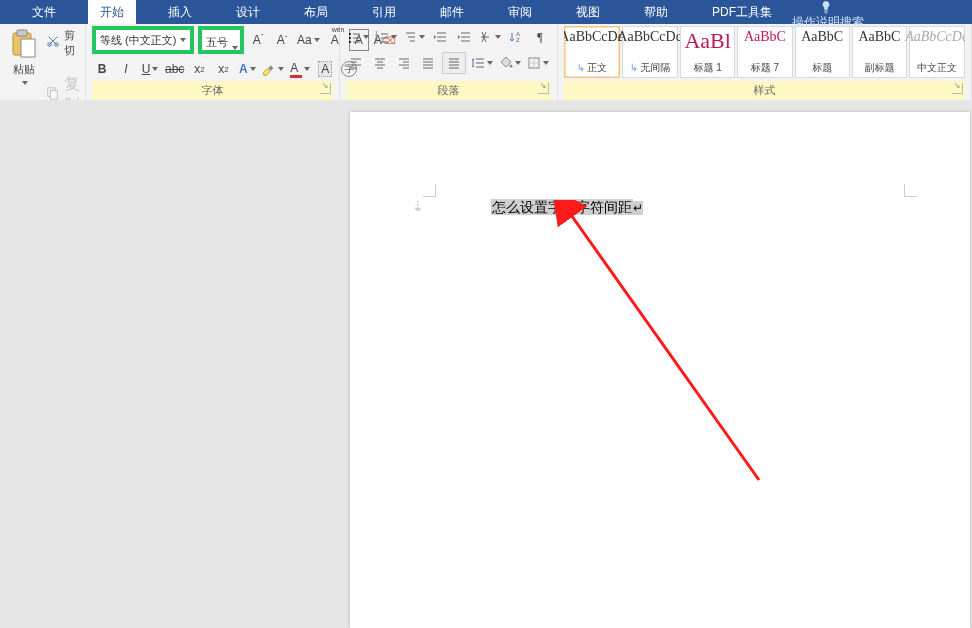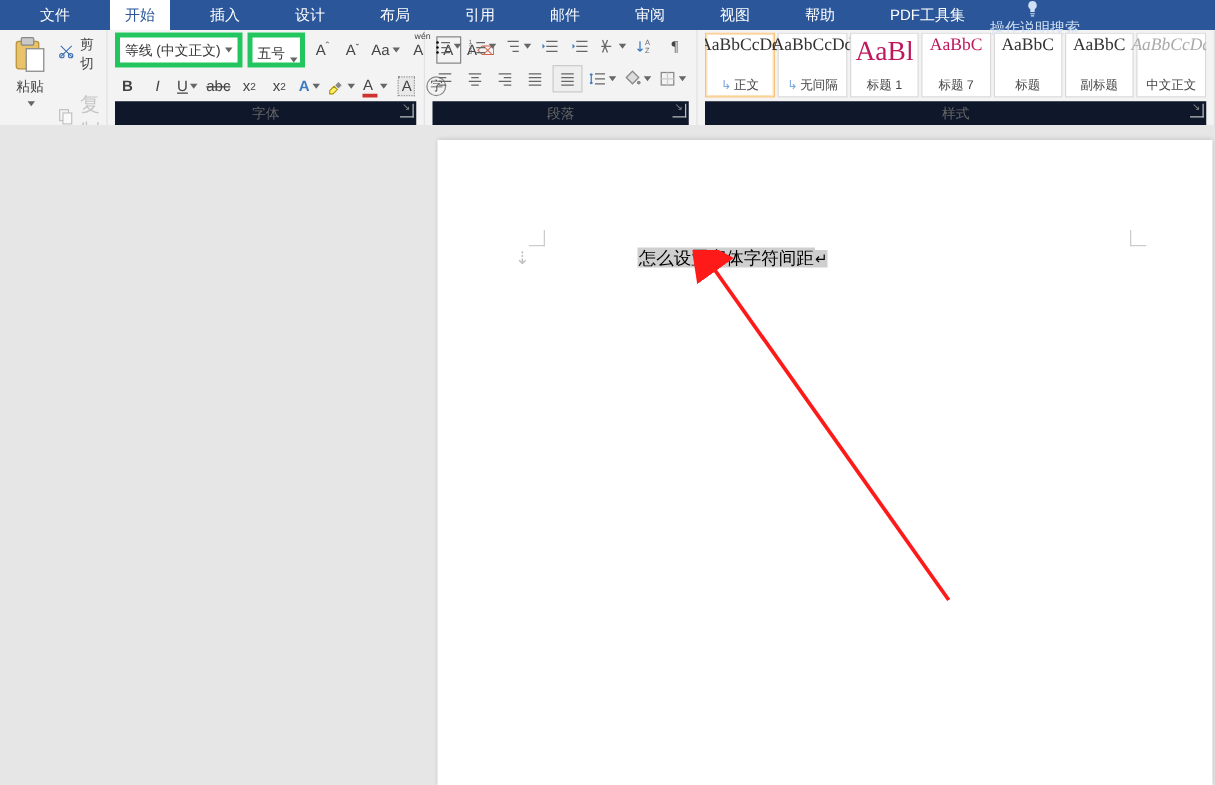--- a/index.html
+++ b/index.html
@@ -5,21 +5,21 @@
   html,body{margin:0;padding:0;font-family:"Microsoft YaHei","Segoe UI",Arial,sans-serif;background:#e6e6e6;width:972px;height:628px;overflow:hidden;}
   .menubar{background:#2b579a;height:24px;display:flex;align-items:stretch;color:#fff;font-size:12px;}
   .menu-item{padding:0 12px;display:flex;align-items:center;cursor:pointer;margin-left:20px;}
   .menu-item.active{background:#fff;color:#2b579a;}
   .tell-me{display:flex;align-items:center;margin-left:8px;color:#cfe0f4;flex-direction:column;}
   .bulb{width:14px;height:14px;display:inline-block;margin-right:4px;position:relative;}
   .bulb svg{width:14px;height:14px;display:block;}
   .ribbon{background:#f3f3f3;border-bottom:1px solid #d6d6d6;height:76px;display:flex;}
   .group{border-right:1px solid #e2e2e2;display:flex;flex-direction:column;justify-content:space-between;height:76px;box-sizing:border-box;padding:2px 6px 0 6px;}
   .group-body{display:flex;align-items:flex-start;gap:4px;flex:1;}
-  .group-label{text-align:center;font-size:11px;color:#666;padding:2px 0;background:#0f172a;position:relative;}
+  .group-label{text-align:center;font-size:11px;color:#666;padding:2px 0;background:#fef9c3;position:relative;}
   .group-label .launcher{position:absolute;right:2px;top:2px;width:10px;height:10px;border:1px solid #bbb;border-top:none;border-left:none;font-size:8px;line-height:6px;color:#888;}
   .col{display:flex;flex-direction:column;gap:16px;}
   .row{display:flex;align-items:center;gap:4px;}
   .btn-small{min-width:18px;height:20px;display:flex;align-items:center;justify-content:center;font-size:12px;color:#444;cursor:pointer;position:relative;border:1px solid transparent;}
   .btn-small svg{display:block;}
   .btn-small .dd{width:0;height:0;border-left:3px solid transparent;border-right:3px solid transparent;border-top:4px solid #666;margin-left:2px;}
   .paste-main{width:34px;height:34px;display:flex;align-items:center;justify-content:center;}
   .paste-wrap{display:flex;flex-direction:column;align-items:center;gap:0;}
   .paste-wrap .lbl{font-size:11px;color:#444;text-align:center;}
   .combo{height:20px;border:4px solid #22c55e;background:#fff;font-size:11px;display:flex;align-items:center;padding:0 2px 0 4px;color:#333;}
@@ -32,21 +32,21 @@
   .style-item .preview.blueish{color:#be185d;}
   .style-item .preview.italic{font-style:italic;color:#aaa;}
   .style-item .caption{font-size:10px;color:#444;white-space:nowrap;}
   .style-item .caption .tick{color:#7aa9de;margin-right:2px;}
   .canvas{position:absolute;left:0;right:0;top:100px;bottom:0;background:#e6e6e6;overflow:hidden;}
   .page{position:absolute;left:350px;top:12px;width:620px;height:516px;background:#fff;box-shadow:0 0 4px rgba(0,0,0,.2);}
   .page-top-marks{position:absolute;top:72px;left:85px;right:65px;height:10px;}
   .page-top-marks:before,.page-top-marks:after{content:"";position:absolute;top:0;width:12px;height:12px;}
   .page-top-marks:before{left:-12px;border-right:1px solid #ccc;border-bottom:1px solid #ccc;}
   .page-top-marks:after{right:-12px;border-left:1px solid #ccc;border-bottom:1px solid #ccc;}
-  .para{position:absolute;left:112px;top:86px;padding-left:48px;}
+  .para{position:absolute;left:93px;top:86px;padding-left:48px;}
   .para-mark{position:absolute;left:62px;top:86px;color:#bfbfbf;font-size:14px;}
   .selected-text{background:#cfcfcf;color:#000;font-size:14px;padding:0 1px;}
   .annot-arrow{position:absolute;pointer-events:none;}
   .annot-arrow svg{position:absolute;left:0;top:0;}
   .fontname{width:88px;}
   .fontsize{width:32px;align-items:flex-end;}
   
   .btn-small.shade{background:#eee;border:1px solid #ccc;width:22px;height:20px;}
 </style>
 </head>

